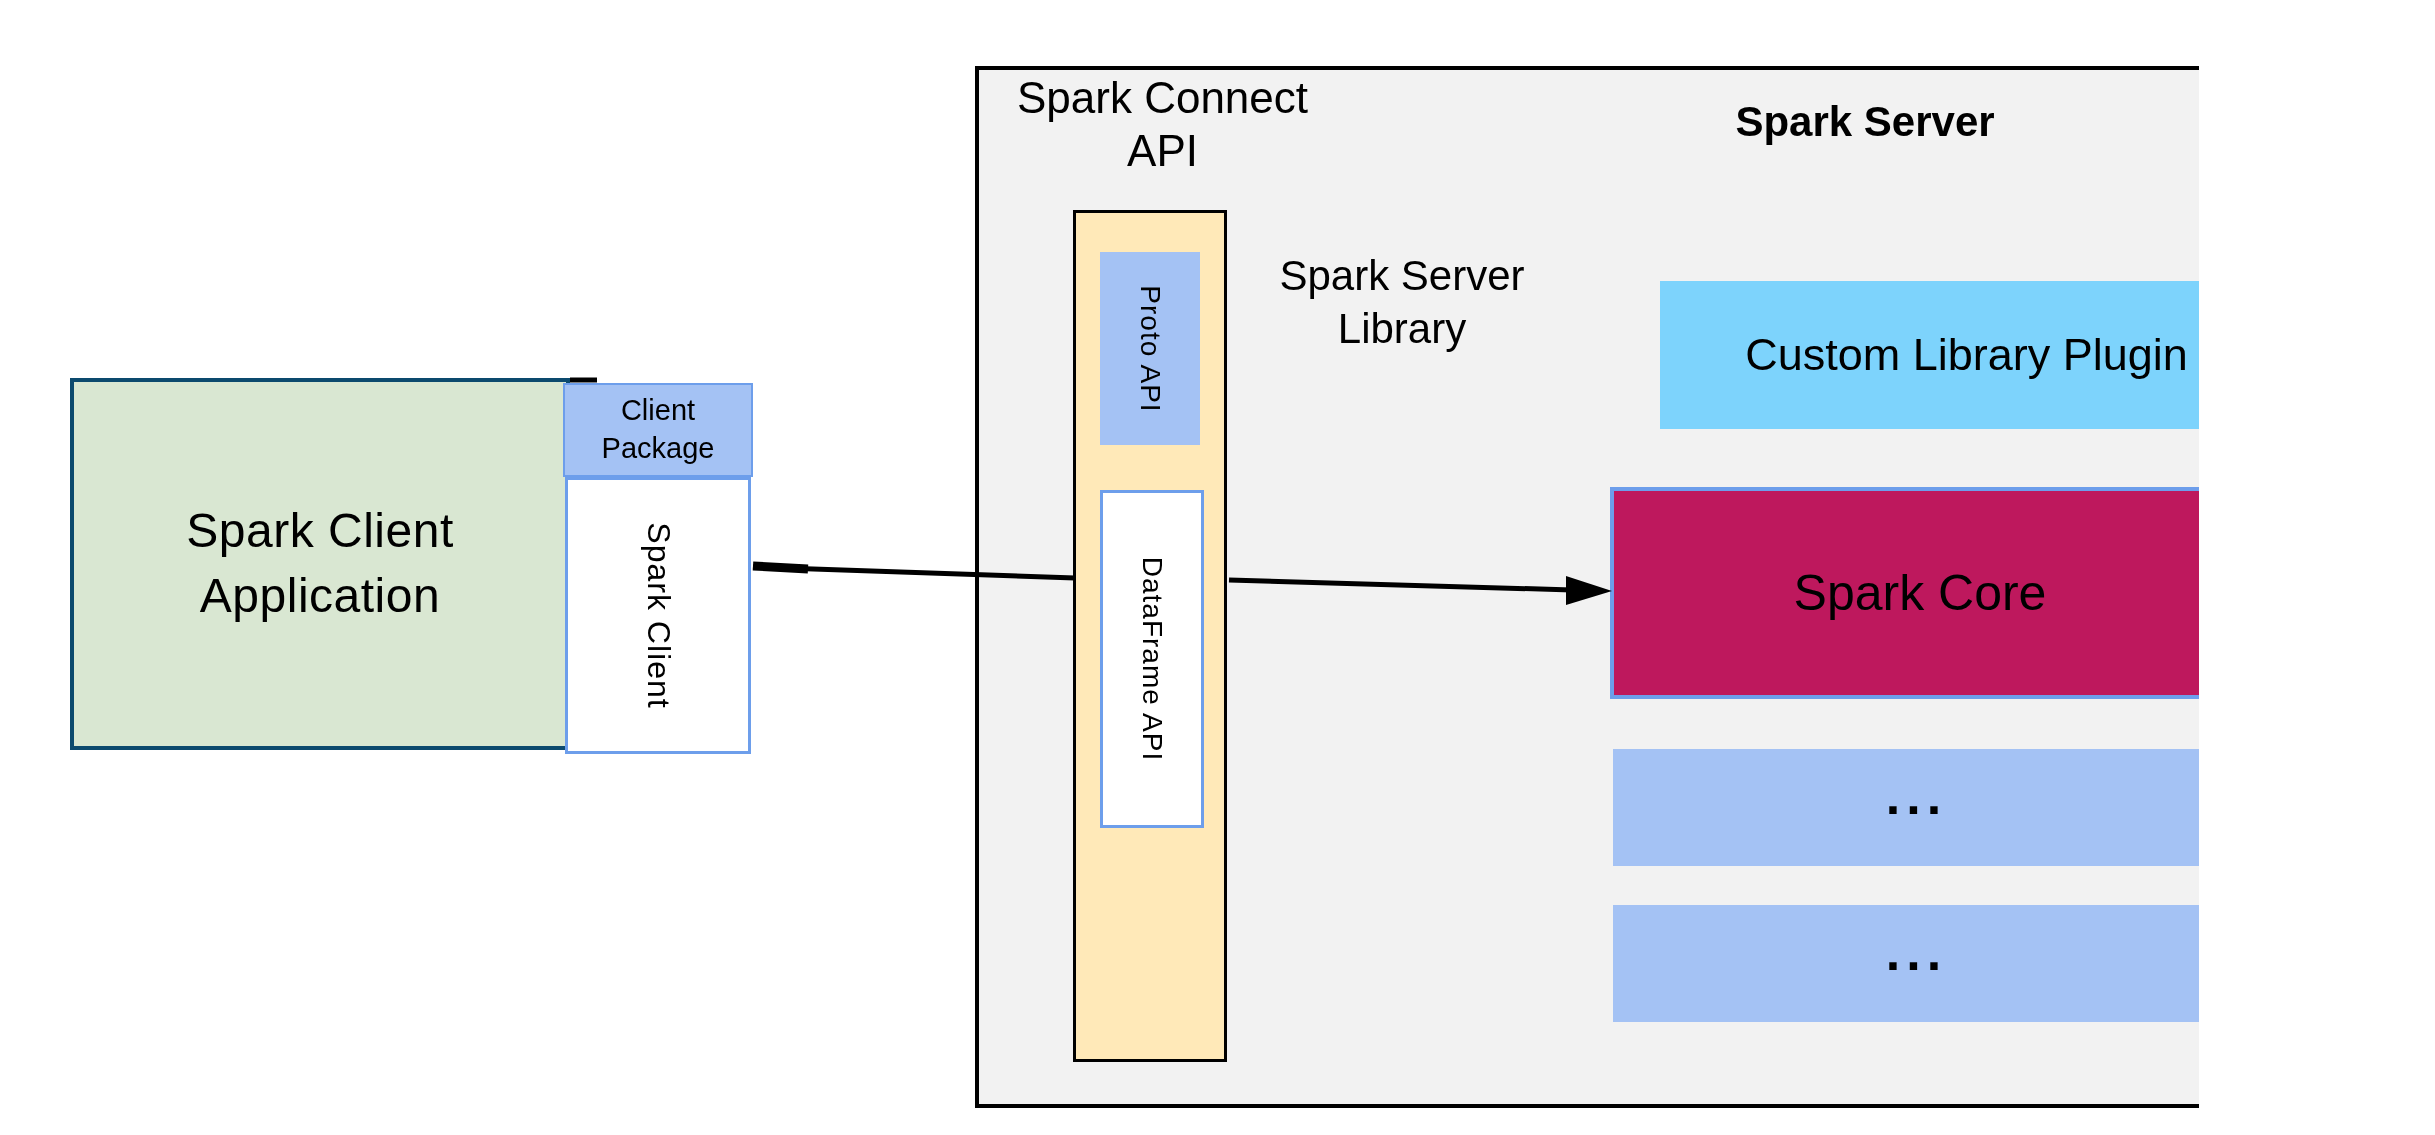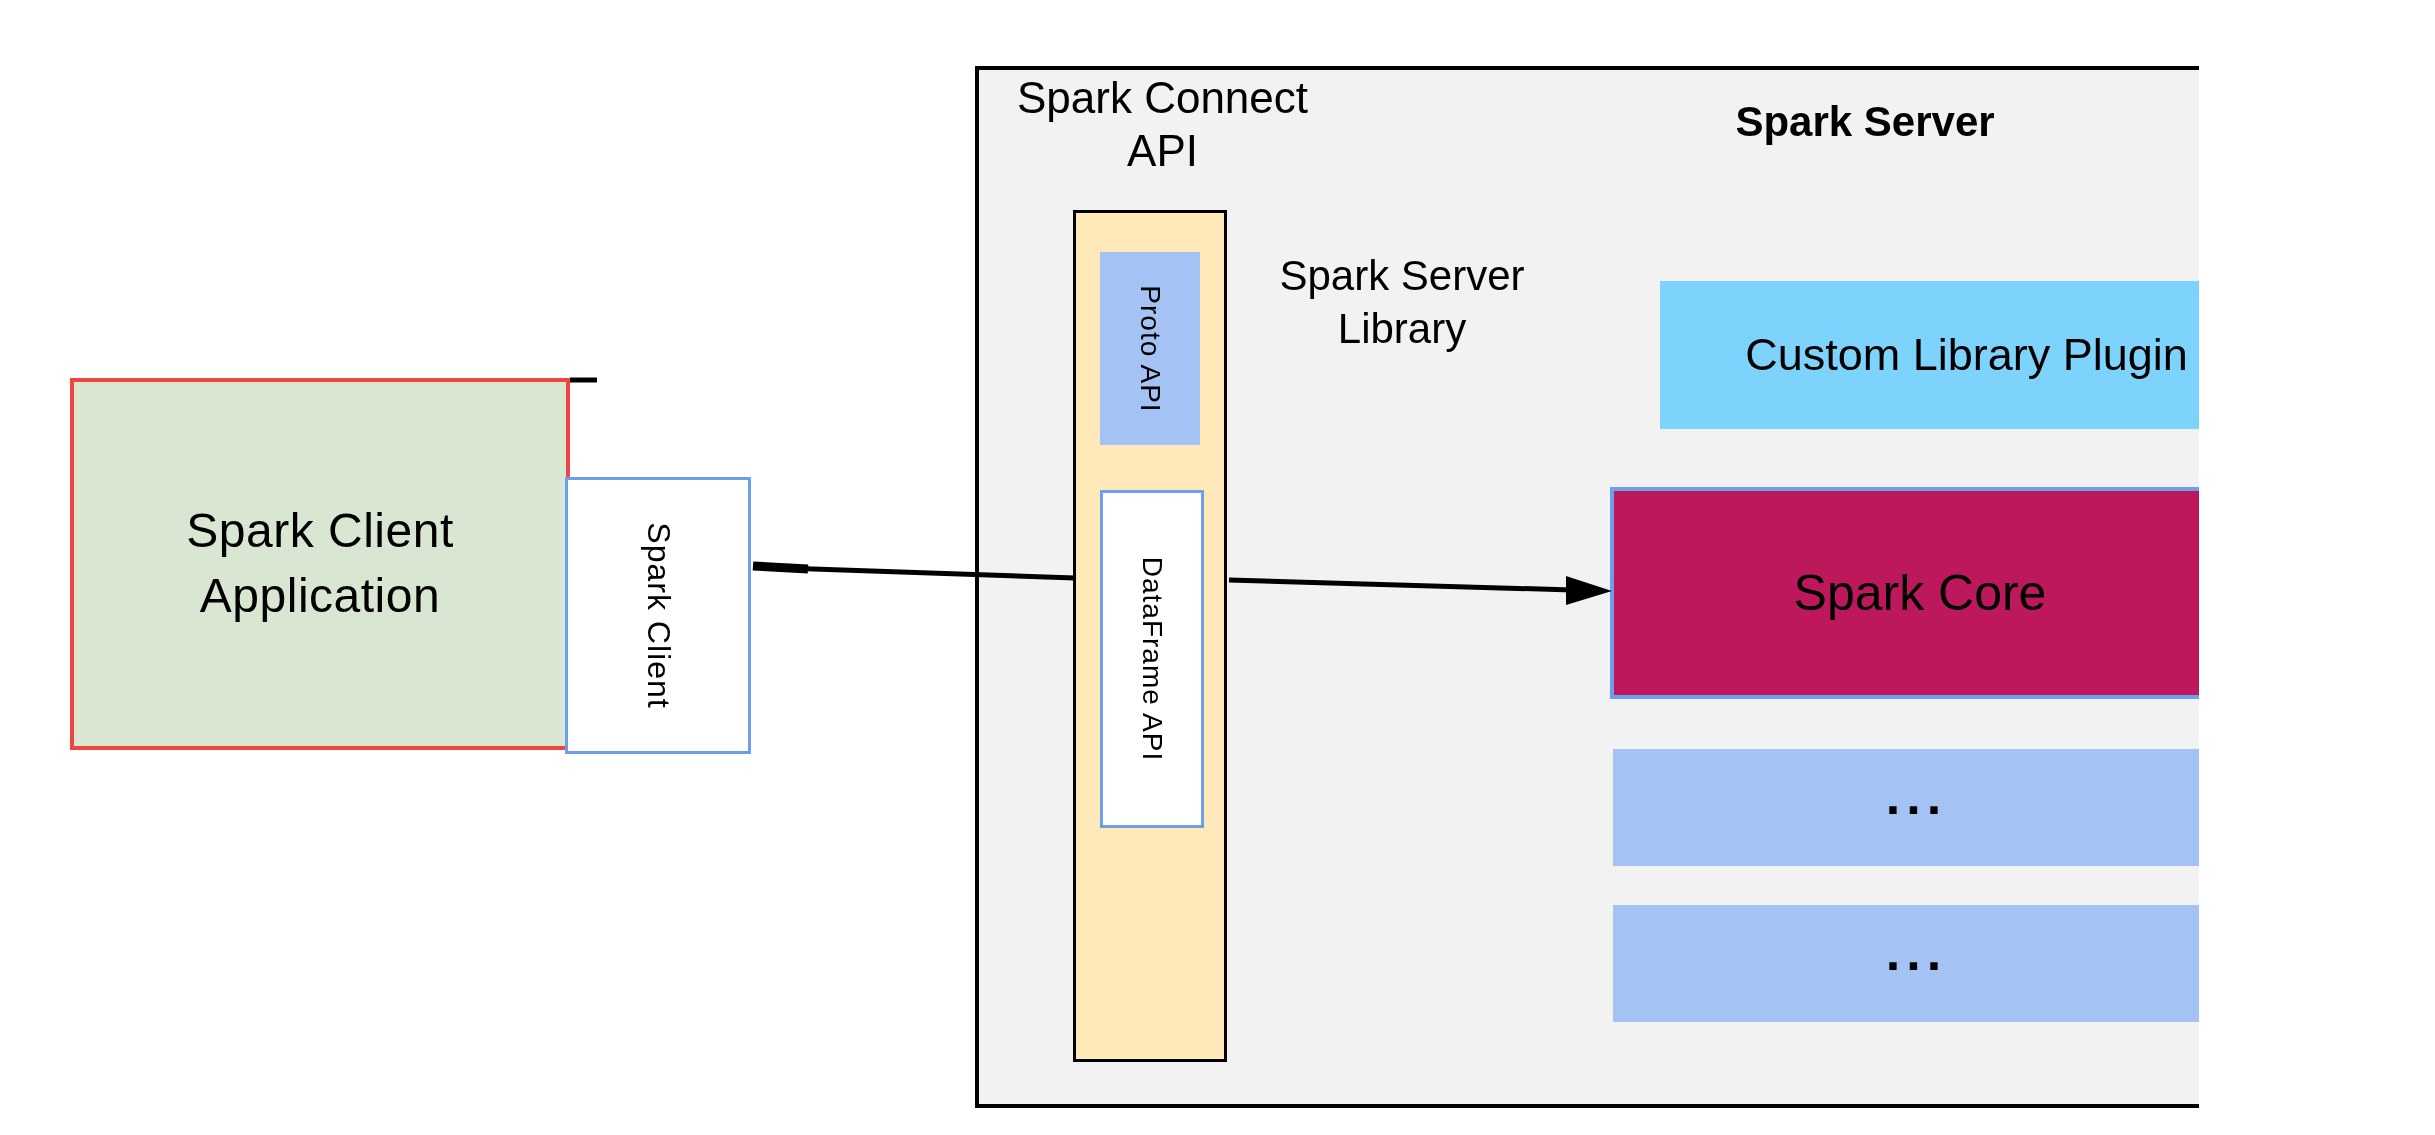--- a/index.html
+++ b/index.html
@@ -8,21 +8,21 @@
     width:2199px;height:1135px;
     background:#ffffff;
     font-family:"Liberation Sans", sans-serif;
     color:#000;
     overflow:hidden;
   }
   .box{position:absolute;box-sizing:border-box;display:flex;align-items:center;justify-content:center;text-align:center;}
   
   .green-box{
     left:70px;top:378px;width:500px;height:372px;
-    background:#d9e7d2;border:4px solid #ef4444;
+    background:#d9e7d2;border:4px solid #0c4a6e;
     font-size:48px;line-height:1.35;letter-spacing:.5px;
   }
   .green-box .inner{width:420px;}
   .client-package{
     left:563px;top:383px;width:190px;height:94px;
     background:#a4c2f4;border:2px solid #6d9eeb;
     font-size:29px;line-height:1.3;
   }
   .client-package .inner{width:140px;}
   .spark-client{
@@ -97,20 +97,23 @@
   </div>
 
   <div class="box dataframe-api">
     <span class="vlabel">DataFrame API</span>
   </div>
 
   <div class="box green-box">
     <span class="inner">Spark Client Application</span>
   </div>
 
+  <div class="box client-package">
+    <span class="inner">Client Package</span>
+  </div>
 
   <div class="box spark-client">
     <span class="vlabel">Spark Client</span>
   </div>
 
   <div class="box clp">
     <span>Custom Library Plugin</span>
   </div>
 
   <div class="box spark-core">

